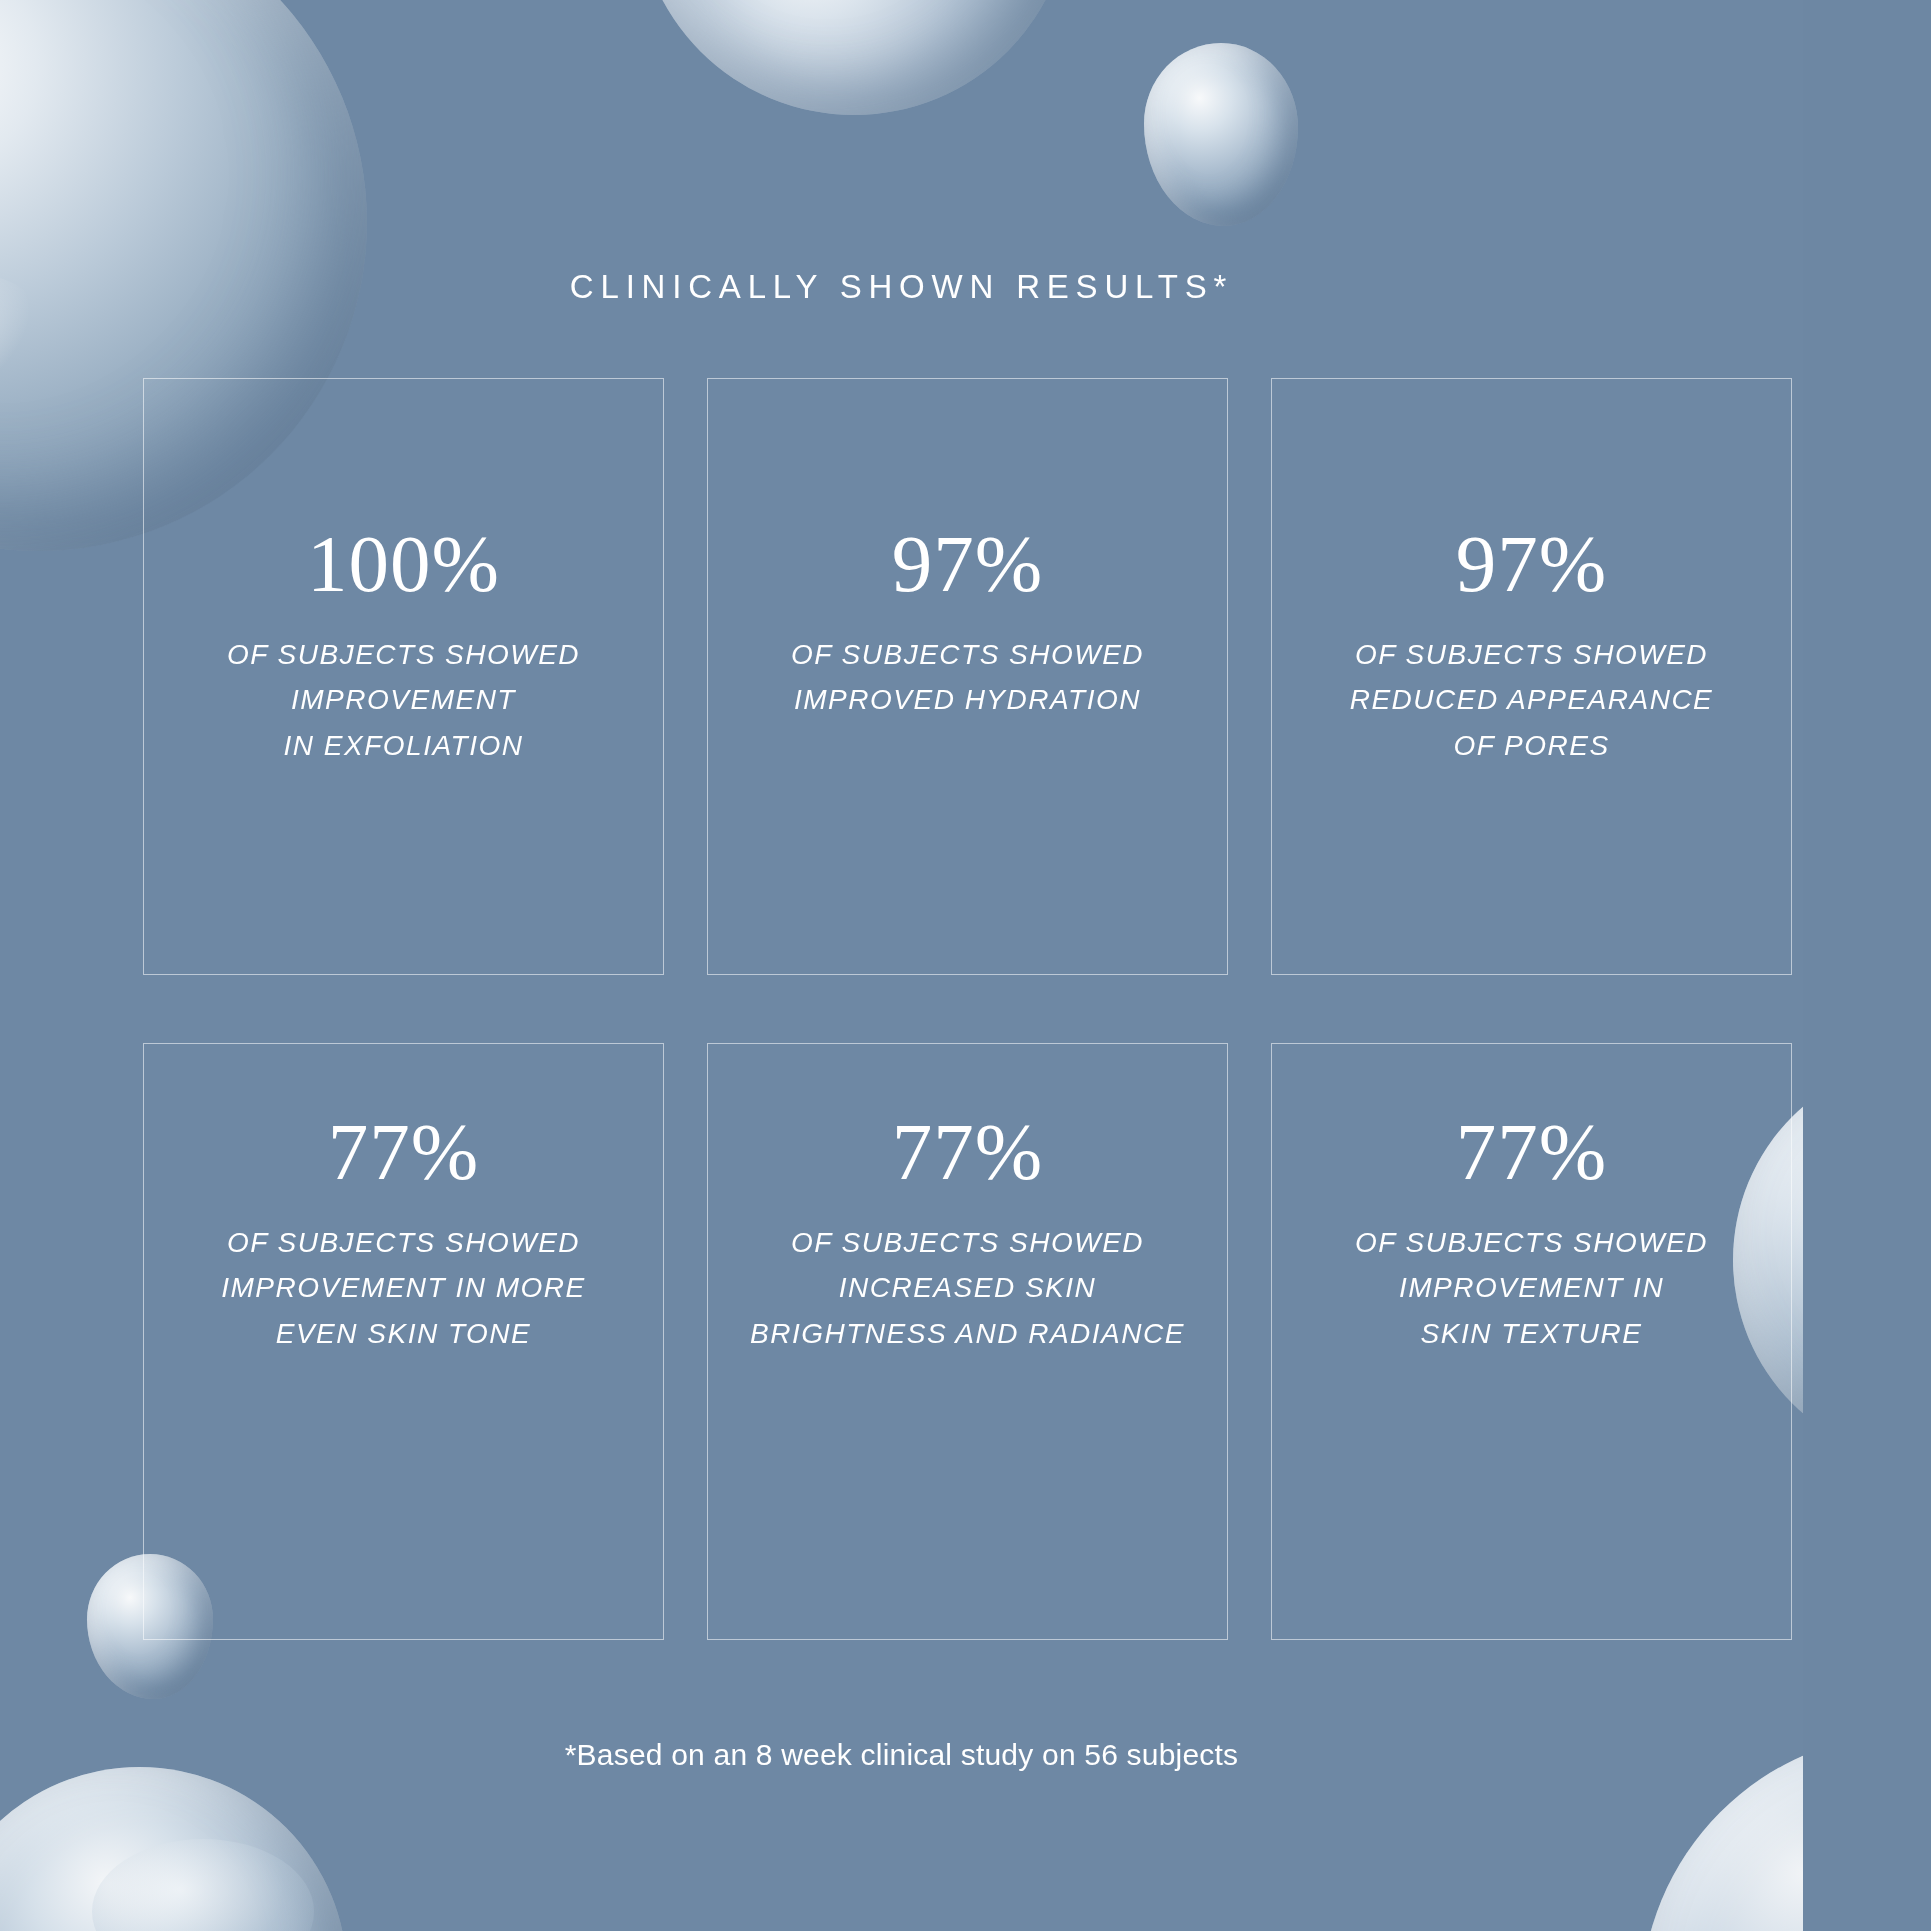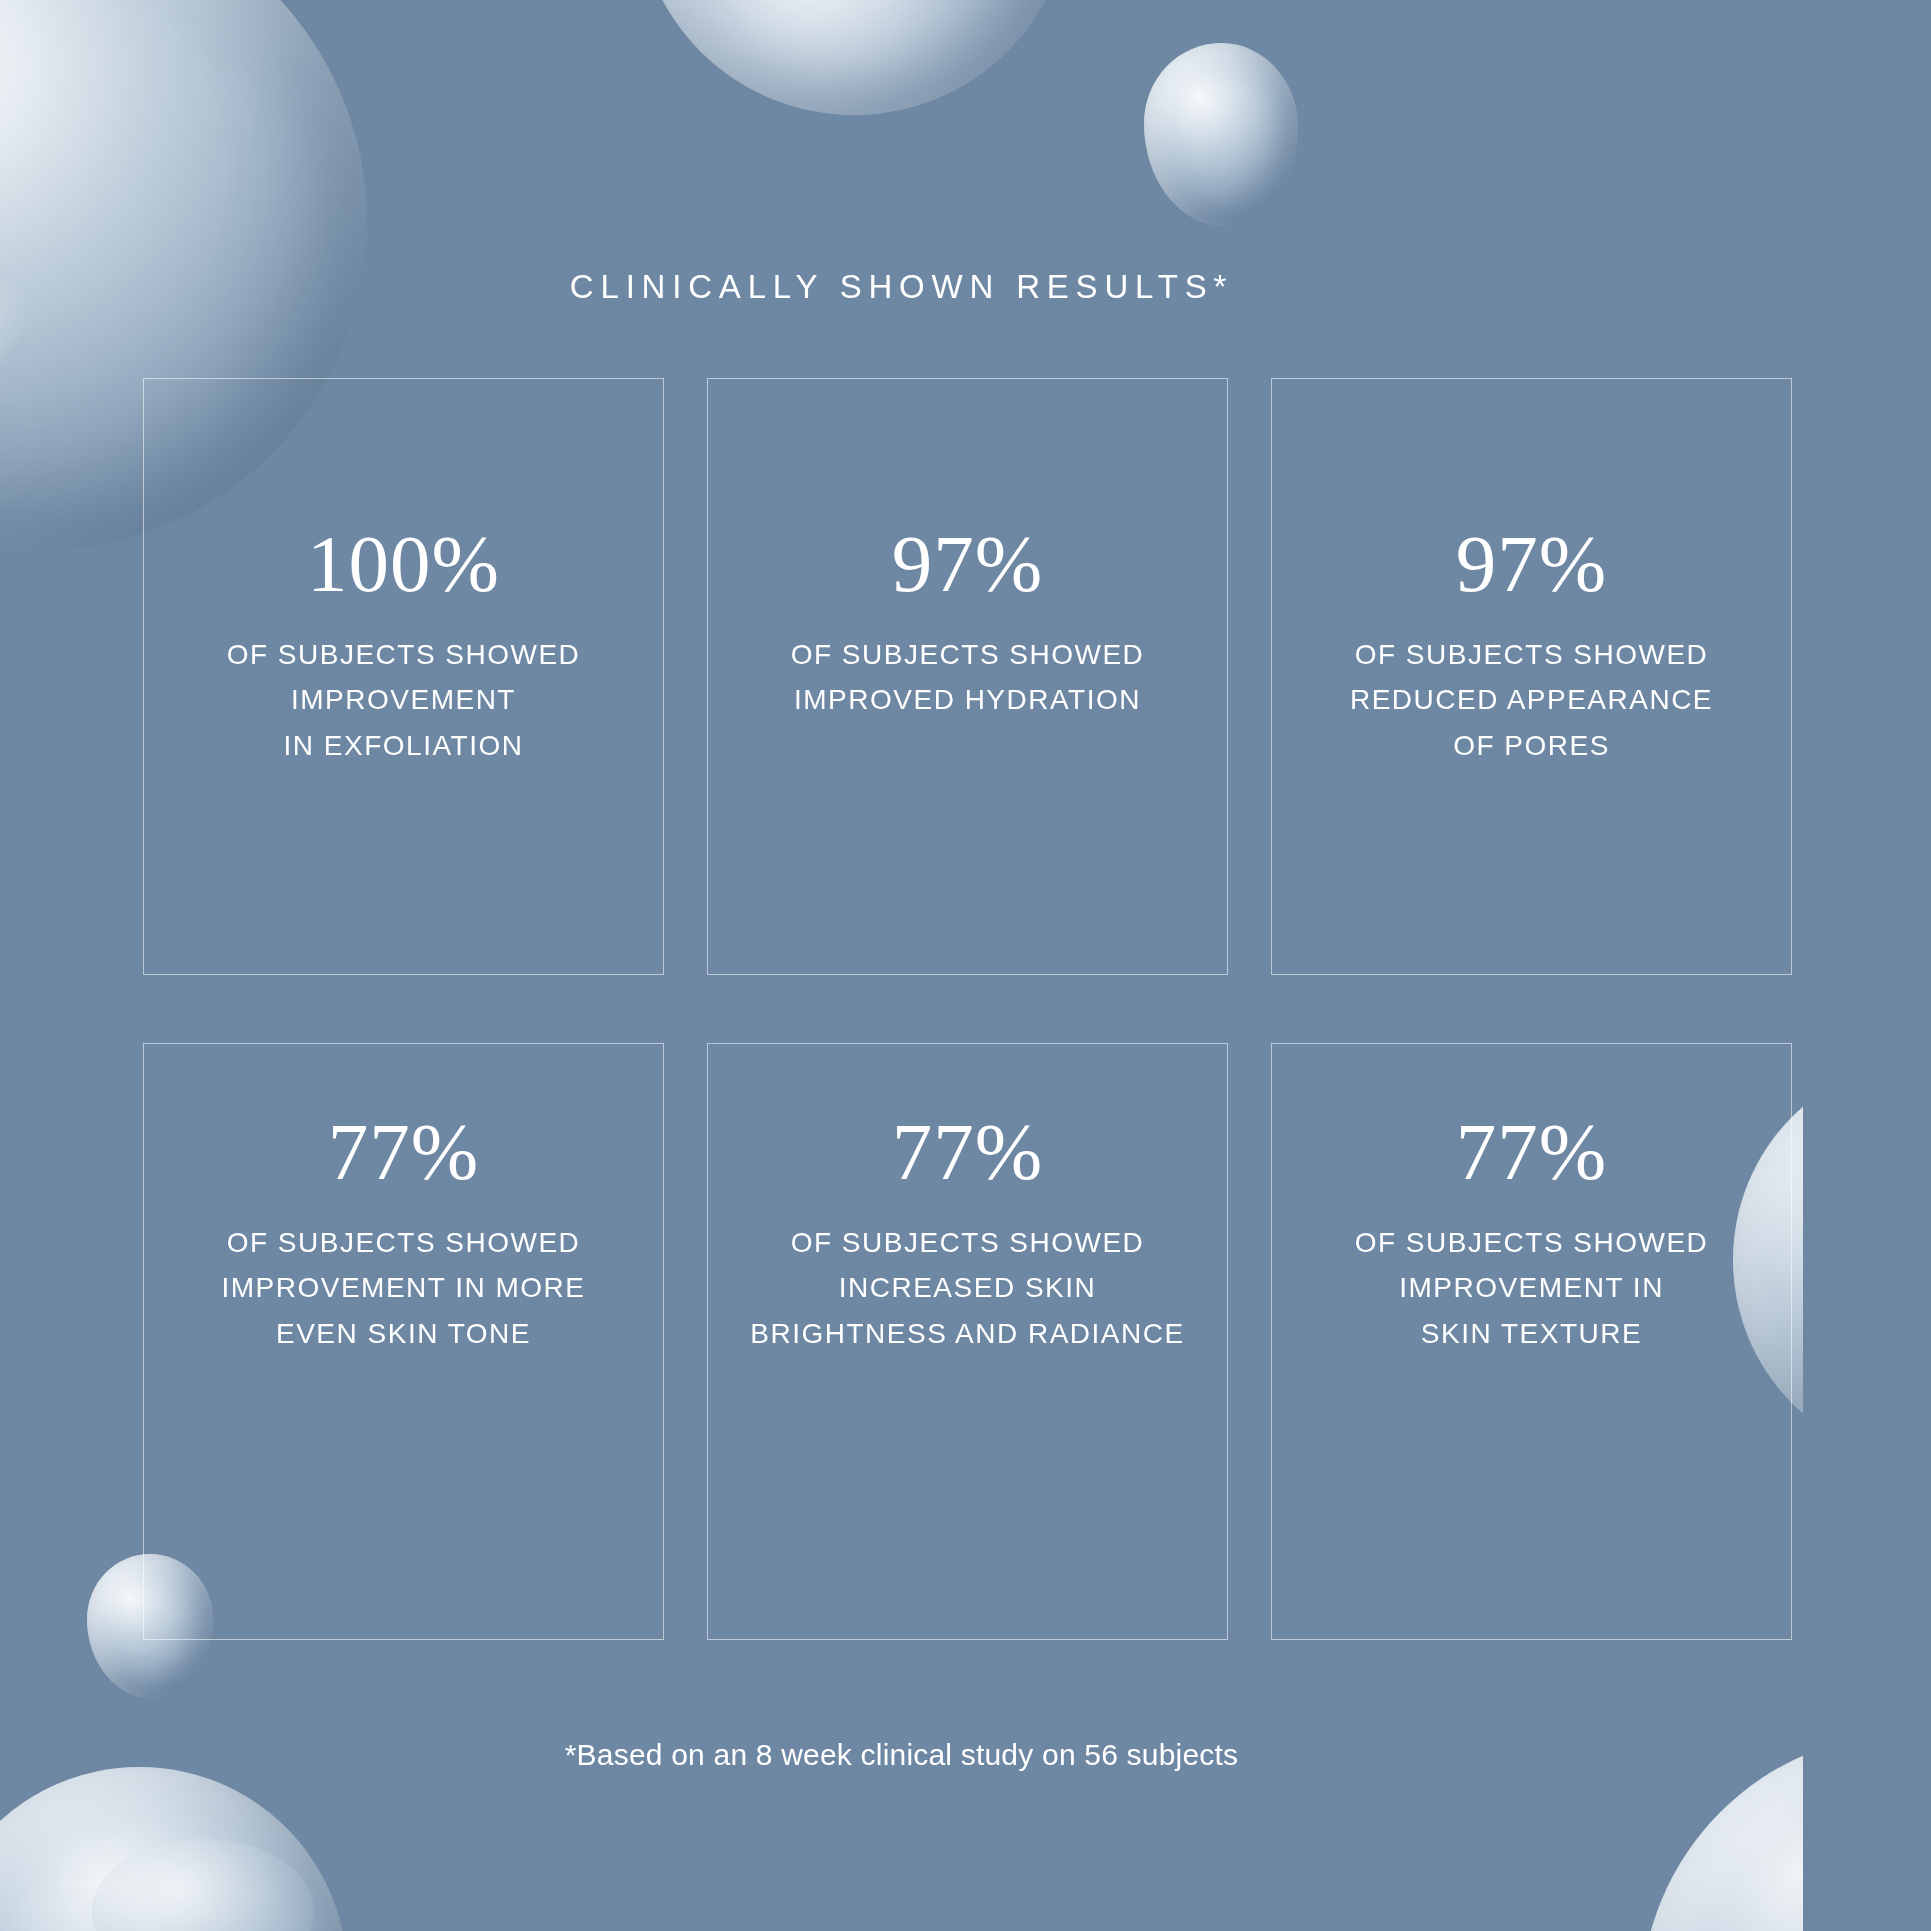--- a/index.html
+++ b/index.html
@@ -135,20 +135,21 @@
   }
 
   .stat-desc {
     font-size: 28px;
     line-height: 1.62;
     letter-spacing: 1.5px;
     text-align: center;
     color: #ffffff;
     padding: 0 13.5px;
     white-space: pre-line;
+    font-style: italic;
   }
 
   
   .grid > .stat-card:nth-child(n+4) {
     padding-top: 68px;
   }
 
   .footnote {
     position: absolute;
     left: 0;

